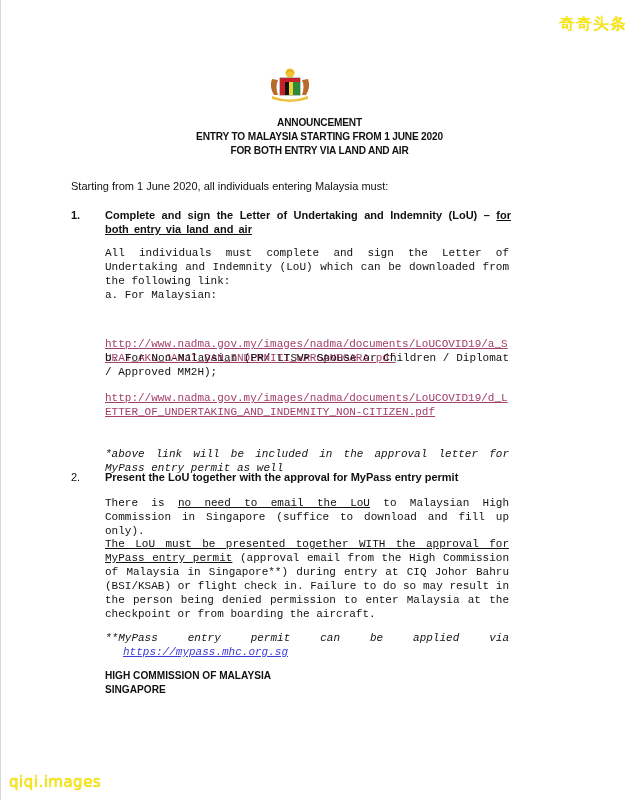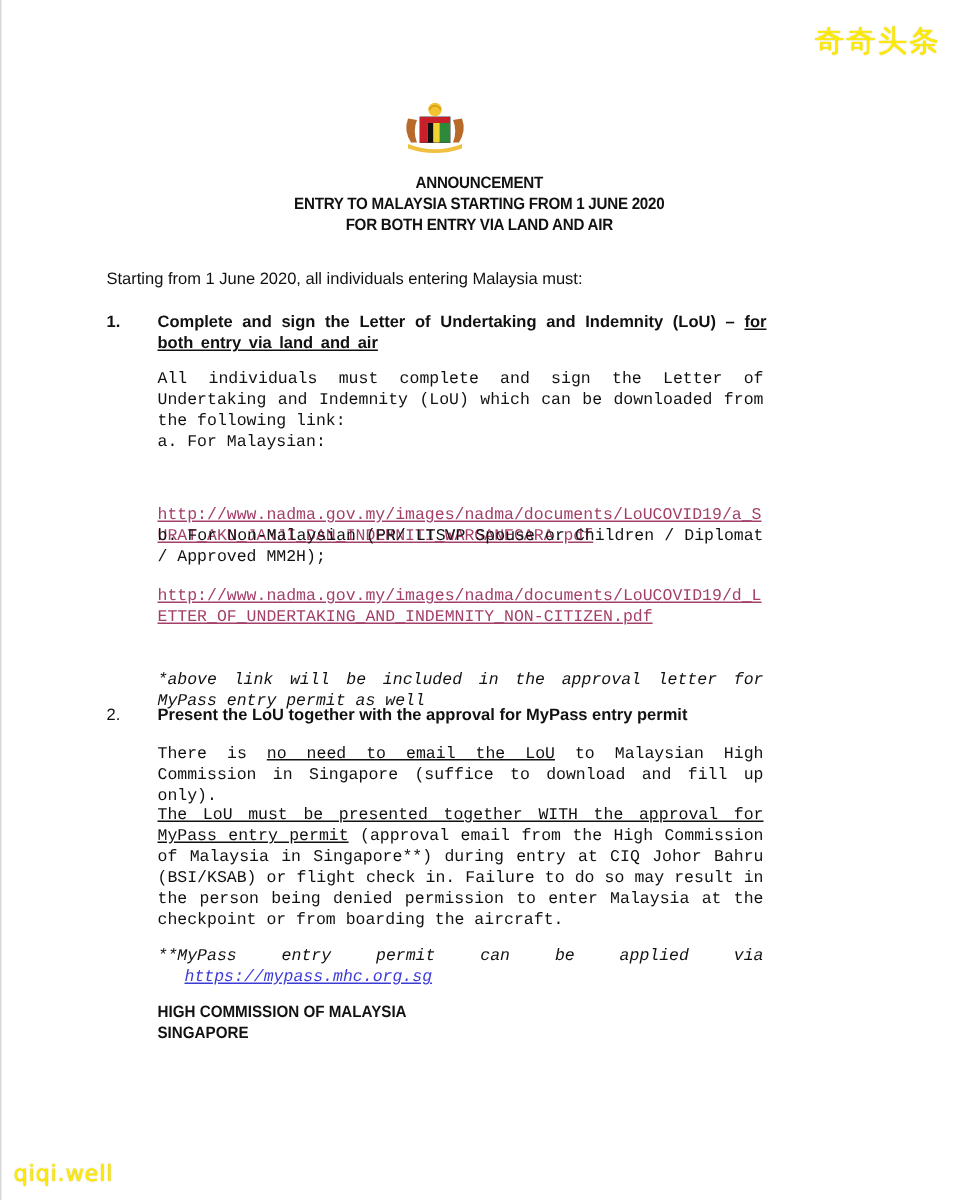--- a/index.html
+++ b/index.html
@@ -1,21 +1,21 @@
 <!DOCTYPE html>
 <html><head>
   <meta charset="utf-8">
   <style>
     html, body { margin: 0; padding: 0; }
     body {
       width: 639px; height: 800px; background: #ffffff; position: relative; overflow: hidden;
       font-family: "Liberation Sans", sans-serif; color: #111;
     }
     .page-edge { position: absolute; left: 0; top: 0; width: 1px; height: 800px; background: #d8d8d8; }
-    .watermark-top { position: absolute; right: 12px; top: 14px; color: #ffeb00; font-size: 20px; letter-spacing: 1px;
+    .watermark-top { position: absolute; right: 12px; top: 14px; color: #ffeb00; font-size: 16px; letter-spacing: 1px;
       text-shadow: 0 0 1px #c8b600; font-family: "DejaVu Sans", sans-serif; text-align: center; }
     .watermark-bottom { position: absolute; left: 9px; top: 773px; color: #ffeb00; font-size: 15px;
       text-shadow: 0 0 1px #b8a800; font-family: "DejaVu Sans", sans-serif; letter-spacing: 0.5px; }
     .crest { position: absolute; left: 266px; top: 67px; width: 48px; height: 36px; }
     .title-block { position: absolute; left: 0; width: 639px; top: 115px; text-align: center;
       font-family: "Liberation Sans", sans-serif; font-weight: bold; font-size: 11px; line-height: 14px;
       letter-spacing: -0.2px; transform: scaleX(0.92); transform-origin: center; }
     .intro { position: absolute; left: 71px; top: 180px; font-size: 11px; text-align: center; }
     .item { position: absolute; left: 71px; width: 440px; font-size: 11px; line-height: 14px; }
     .item .num { position: absolute; left: 0; top: 0; font-weight: bold; }
@@ -84,13 +84,13 @@
 
 <div class="para" style="top:537px;"><span class="u">The LoU must be presented together WITH the approval for MyPass entry permit</span><span> (approval email from the High Commission of Malaysia in Singapore**) during entry at CIQ Johor Bahru (BSI/KSAB) or flight check in. Failure to do so may result in the person being denied permission to enter Malaysia at the checkpoint or from boarding the aircraft.</span></div>
 
 <div class="para ital" style="top:615px;"><span>**MyPass entry permit can be applied via </span><a class="link-blue">https://mypass.mhc.org.sg</a></div>
 
 <div class="sign">
   <div>HIGH COMMISSION OF MALAYSIA</div>
   <div>SINGAPORE</div>
 </div>
 
-<div class="watermark-bottom">qiqi.well</div>
+<div class="watermark-bottom">qiqi.images</div>
 
 </body></html>

